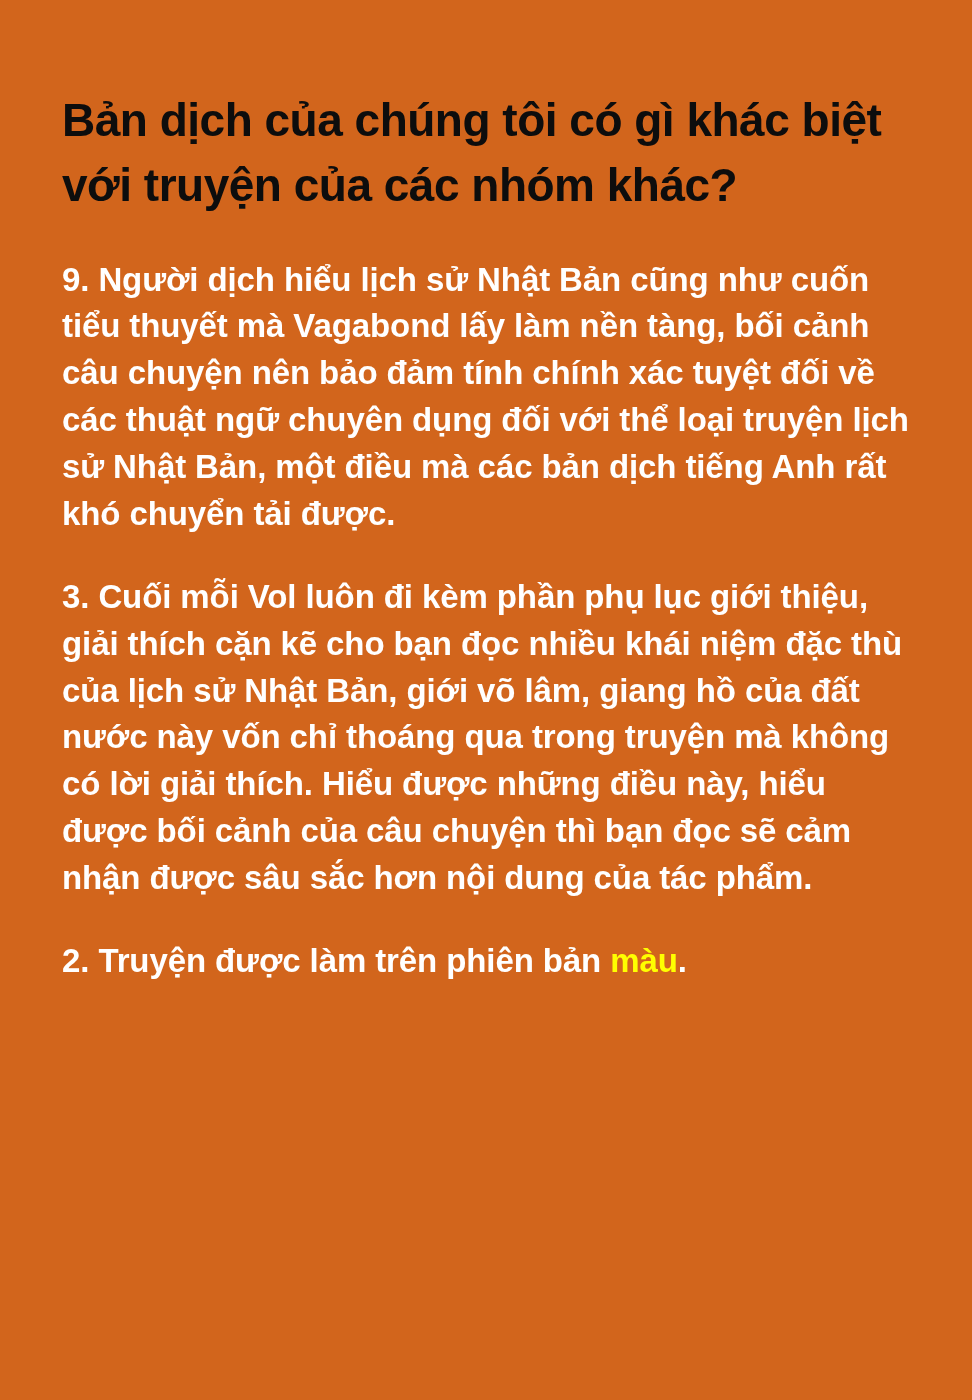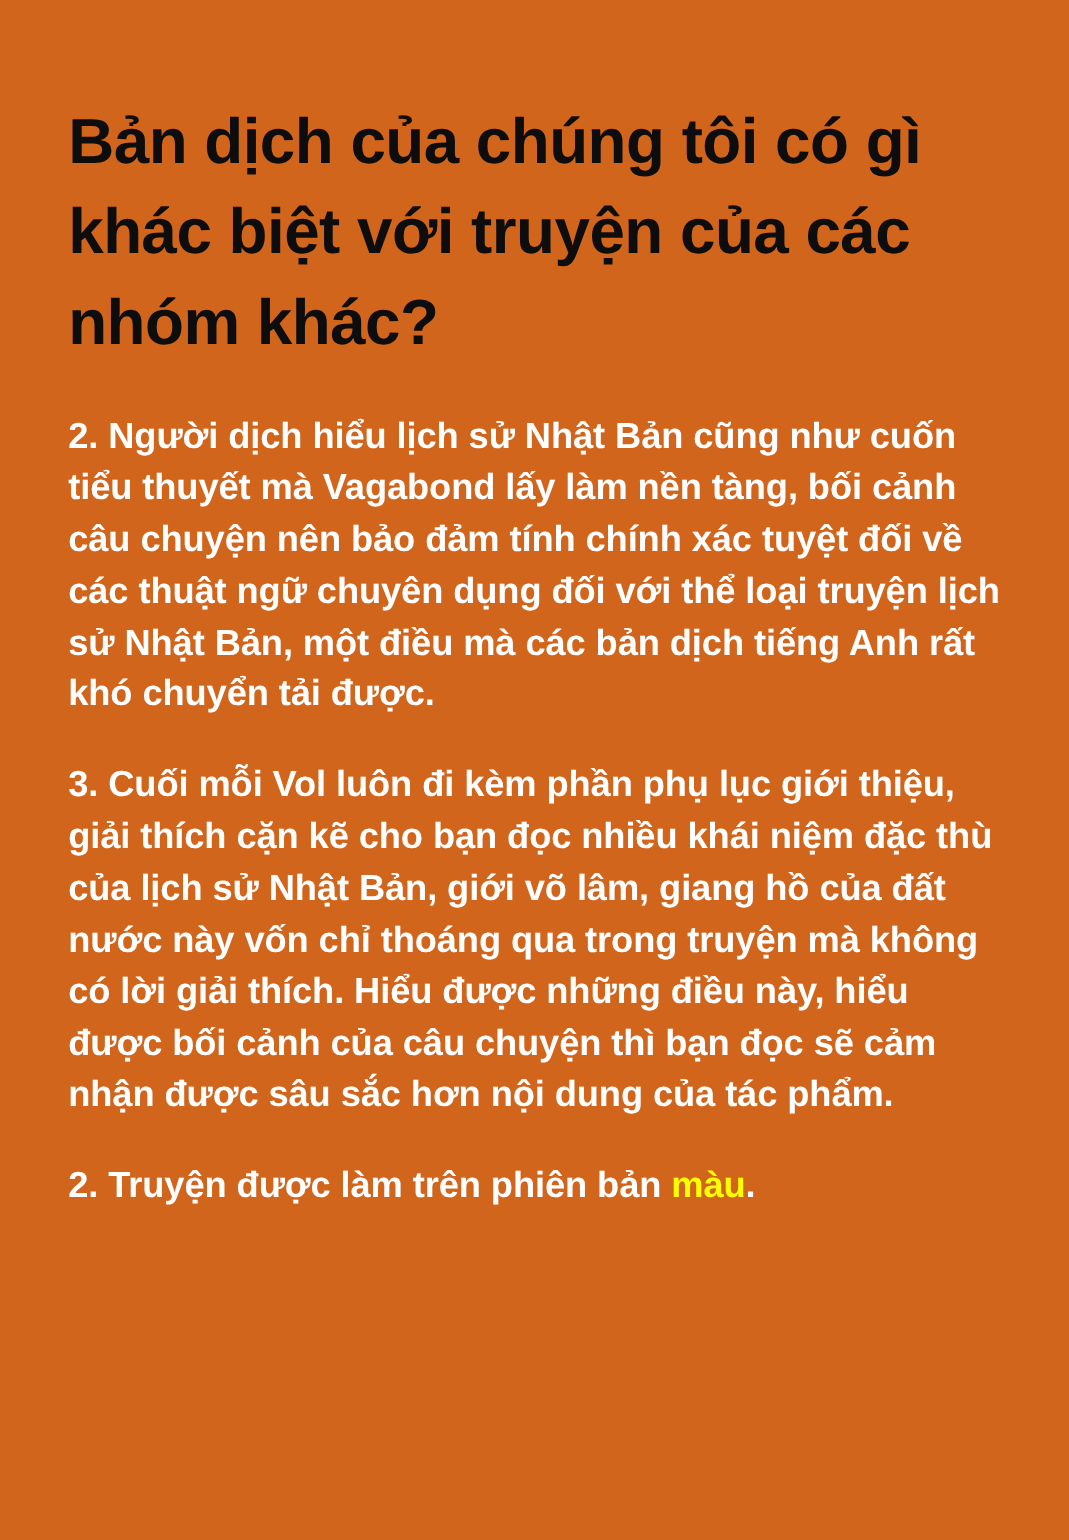--- a/index.html
+++ b/index.html
@@ -15,21 +15,21 @@
   }
   .page {
     position: relative;
     width: 972px;
     height: 1400px;
     box-sizing: border-box;
     padding: 88px 62px 0 62px;
   }
   .heading {
     color: #0d0d0d;
-    font-size: 58px;
+    font-size: 46px;
     font-weight: bold;
     line-height: 1.42;
     letter-spacing: -0.5px;
     margin: 0 0 38px 0;
     max-width: 830px;
   }
   .body-block {
     color: #ffffff;
     font-size: 33px;
     font-weight: bold;
@@ -46,19 +46,19 @@
   }
 </style>
 </head>
 <body>
 
 <div class="page">
 
   <h1 class="heading">Bản dịch của chúng tôi có gì khác biệt với truyện của các nhóm khác?</h1>
 
 
-  <p class="body-block">2. Người dịch hiểu lịch sử Nhật Bản cũng như cuốn tiểu thuyết mà Vagabond lấy làm nền tàng, bối cảnh câu chuyện nên bảo đảm tính chính xác tuyệt đối về các thuật ngữ chuyên dụng đối với thể loại truyện lịch sử Nhật Bản, một điều mà các bản dịch tiếng Anh rất khó chuyển tải được.</p>
+  <p class="body-block">9. Người dịch hiểu lịch sử Nhật Bản cũng như cuốn tiểu thuyết mà Vagabond lấy làm nền tàng, bối cảnh câu chuyện nên bảo đảm tính chính xác tuyệt đối về các thuật ngữ chuyên dụng đối với thể loại truyện lịch sử Nhật Bản, một điều mà các bản dịch tiếng Anh rất khó chuyển tải được.</p>
 
   <p class="body-block">3. Cuối mỗi Vol luôn đi kèm phần phụ lục giới thiệu, giải thích cặn kẽ cho bạn đọc nhiều khái niệm đặc thù của lịch sử Nhật Bản, giới võ lâm, giang hồ của đất nước này vốn chỉ thoáng qua trong truyện mà không có lời giải thích. Hiểu được những điều này, hiểu được bối cảnh của câu chuyện thì bạn đọc sẽ cảm nhận được sâu sắc hơn nội dung của tác phẩm.</p>
 
   <p class="body-block"><span>2. Truyện được làm trên phiên bản </span><span class="hl">màu</span><span>.</span></p>
 
 </div>
 
 </body></html>

